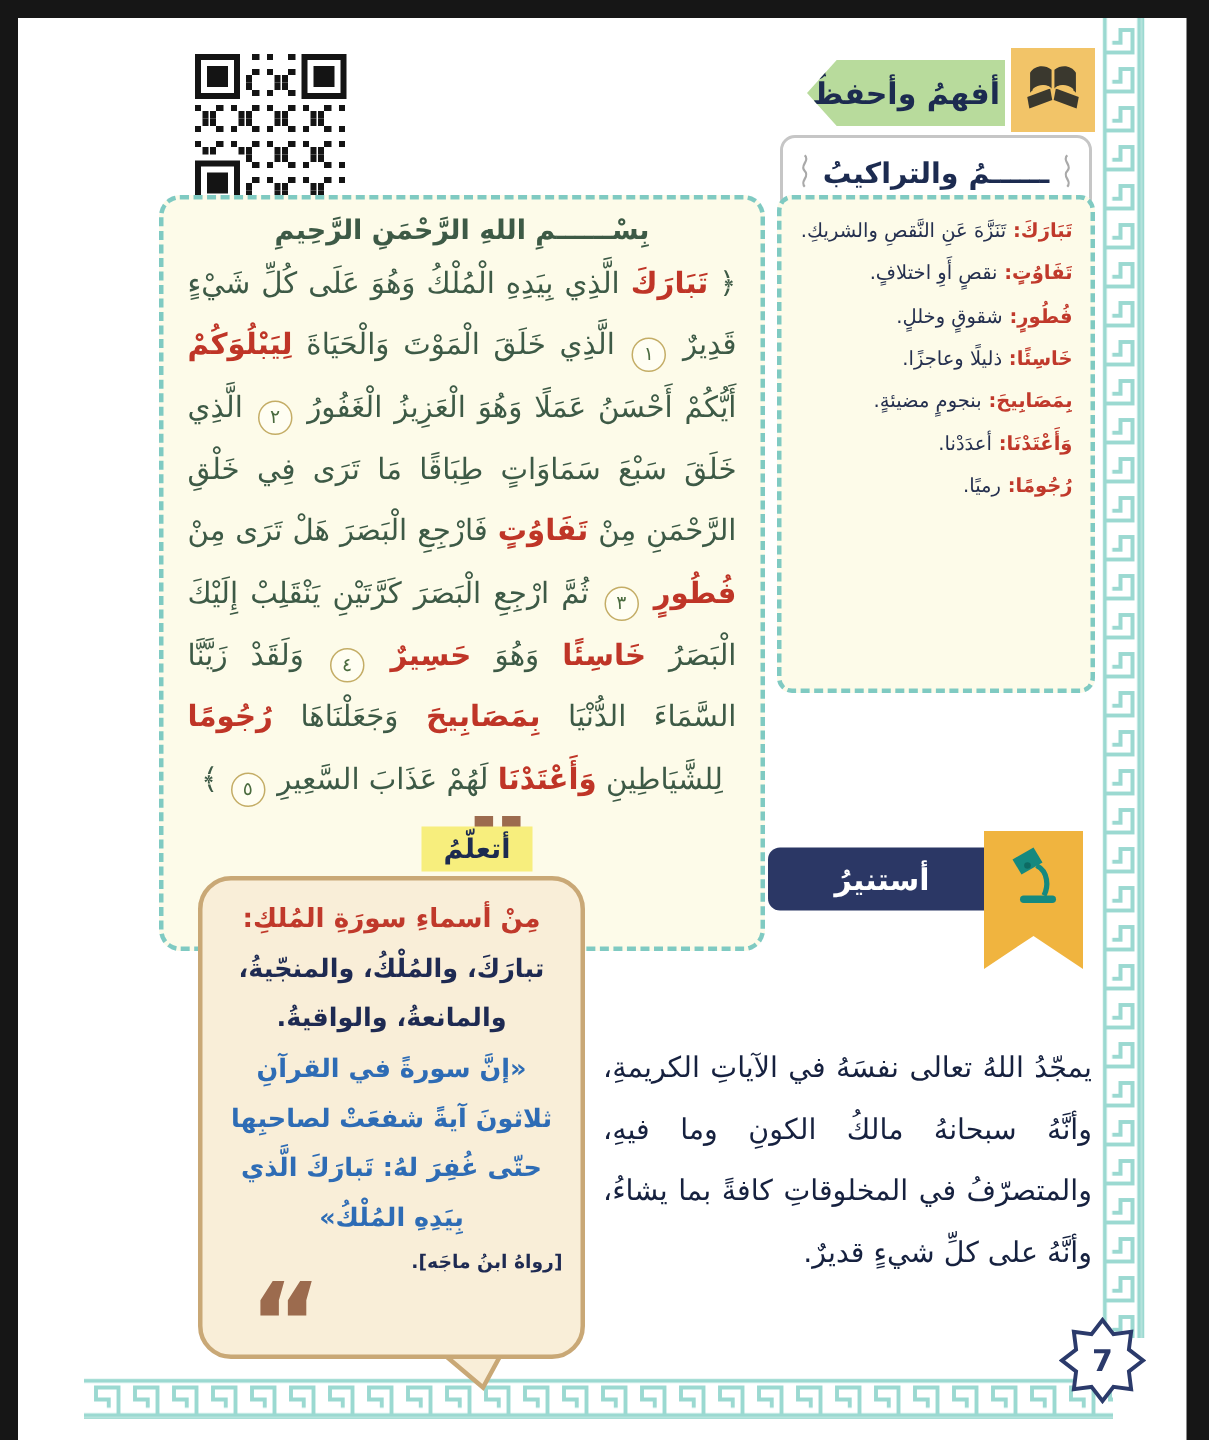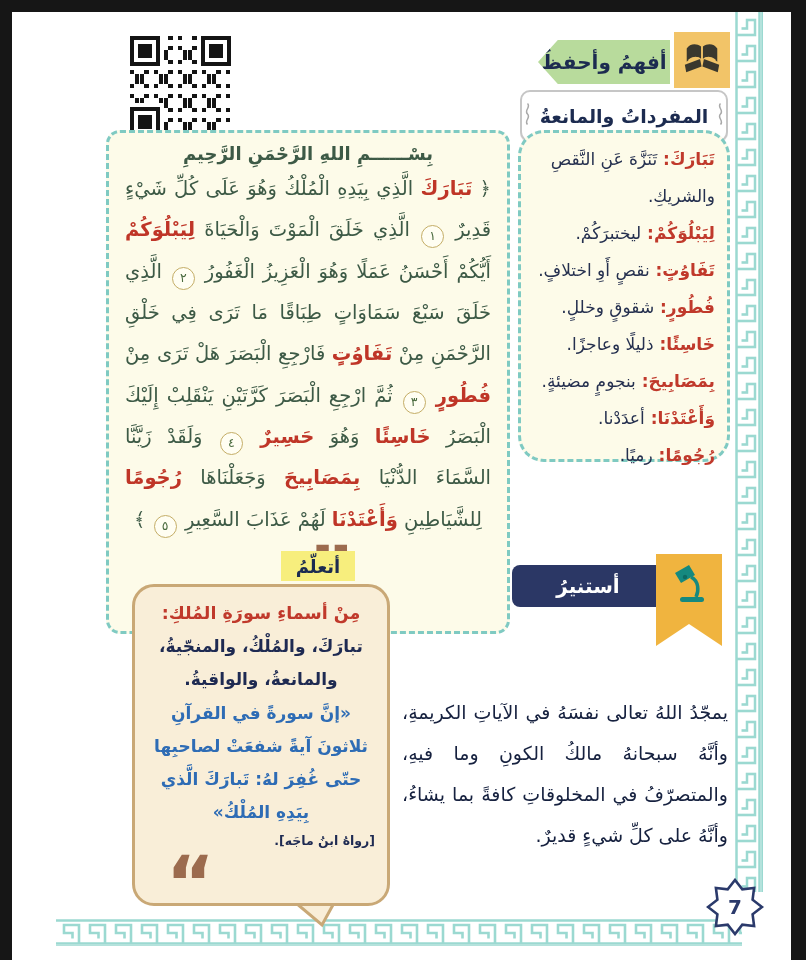--- a/index.html
+++ b/index.html
@@ -33,22 +33,22 @@
   .quran-box{position:absolute;left:106px;top:130px;width:404px;height:504px;box-sizing:border-box;
     background:#fdfbe9;border:3px dashed #7fcac2;border-radius:14px;padding:8px 16px;direction:rtl;}
   .bismillah{text-align:center;font-size:18px;font-weight:bold;color:#3d5a46;margin:2px 0 4px;}
   .verses{font-size:19.5px;line-height:2.12;color:#3d5a46;font-weight:500;
     text-align:justify;text-align-last:center;}
   .verses .hl{color:#bf3527;font-weight:bold;}
   .vmark{display:inline-block;width:21px;height:21px;line-height:19px;border:1.5px solid #c4ad66;
     border-radius:50%;font-size:12.5px;text-align:center;color:#4a6b3f;margin:0 2px;vertical-align:-4px;background:#fffef2;}
   
   .vocab-box{position:absolute;left:518px;top:130px;width:212px;height:332px;box-sizing:border-box;
-    background:#fdfbe9;border:3px dashed #7fcac2;border-radius:26px;padding:8px 12px;direction:rtl;
-    font-size:17px;line-height:2.18;}
+    background:#fdfbe9;border:3px dashed #7fcac2;border-radius:10px;padding:8px 12px;direction:rtl;
+    font-size:13px;line-height:2.18;}
   .vterm{color:#c0392b;font-weight:bold;}
   .vdef{color:#25304f;font-weight:500;}
   
   .quote{position:absolute;color:#9c6b4e;font-size:74px;line-height:0.85;font-weight:bold;z-index:3;}
   .q-top{left:306px;top:542px;}
   .q-bottom{left:166px;top:852px;}
   .learn-label{position:absolute;left:281px;top:551px;width:74px;height:30px;background:#f7ee7d;
     display:flex;align-items:center;justify-content:center;color:#1c2b50;font-weight:bold;font-size:18px;z-index:4;}
   .bubble{position:absolute;left:132px;top:584px;width:258px;height:322px;box-sizing:border-box;
     background:#f9eed8;border:3px solid #c9a876;border-radius:22px;padding:10px 12px 6px;direction:rtl;
@@ -228,37 +228,36 @@
       </svg>
     </span>
   </div>
 
   <div class="cartouche">
     <span>
       <svg viewBox="0 0 12 32" width="9" height="26">
           <path d="M6 2 C1 7 11 11 6 16 C1 21 11 25 6 30" stroke="#a9a9a9" stroke-width="2" fill="none"></path>
         </svg>
     </span>
-    <span>المفرداتُ والمانعةُ</span>
+    <span>ــــــمُ والتراكيبُ</span>
     <span>
       <svg viewBox="0 0 12 32" width="9" height="26">
           <path d="M6 2 C11 7 1 11 6 16 C11 21 1 25 6 30" stroke="#a9a9a9" stroke-width="2" fill="none"></path>
         </svg>
     </span>
   </div>
 
   <div class="quran-box">
     <div class="bismillah">بِسْــــــمِ اللهِ الرَّحْمَنِ الرَّحِيمِ</div>
     <div class="verses"><span>﴿ </span><span class="hl">تَبَارَكَ</span><span> الَّذِي بِيَدِهِ الْمُلْكُ وَهُوَ عَلَى كُلِّ شَيْءٍ قَدِيرٌ </span><span class="vmark">١</span><span> الَّذِي خَلَقَ الْمَوْتَ وَالْحَيَاةَ </span><span class="hl">لِيَبْلُوَكُمْ</span><span> أَيُّكُمْ أَحْسَنُ عَمَلًا وَهُوَ الْعَزِيزُ الْغَفُورُ </span><span class="vmark">٢</span><span> الَّذِي خَلَقَ سَبْعَ سَمَاوَاتٍ طِبَاقًا مَا تَرَى فِي خَلْقِ الرَّحْمَنِ مِنْ </span><span class="hl">تَفَاوُتٍ</span><span> فَارْجِعِ الْبَصَرَ هَلْ تَرَى مِنْ </span><span class="hl">فُطُورٍ</span><span> </span><span class="vmark">٣</span><span> ثُمَّ ارْجِعِ الْبَصَرَ كَرَّتَيْنِ يَنْقَلِبْ إِلَيْكَ الْبَصَرُ </span><span class="hl">خَاسِئًا</span><span> وَهُوَ </span><span class="hl">حَسِيرٌ</span><span> </span><span class="vmark">٤</span><span> وَلَقَدْ زَيَّنَّا السَّمَاءَ الدُّنْيَا </span><span class="hl">بِمَصَابِيحَ</span><span> وَجَعَلْنَاهَا </span><span class="hl">رُجُومًا</span><span> لِلشَّيَاطِينِ </span><span class="hl">وَأَعْتَدْنَا</span><span> لَهُمْ عَذَابَ السَّعِيرِ </span><span class="vmark">٥</span><span> ﴾</span></div>
   </div>
 
   <div class="vocab-box">
     <div>
         <div><span class="vterm">تَبَارَكَ: </span><span class="vdef">تَنَزَّهَ عَنِ النَّقصِ والشريكِ.</span></div>
-        <div><span class="vterm">لِيَبْلُوَكُمْ: </span><span class="vdef">ليختبرَكُمْ.</span></div>
         <div><span class="vterm">تَفَاوُتٍ: </span><span class="vdef">نقصٍ أَوِ اختلافٍ.</span></div>
         <div><span class="vterm">فُطُورٍ: </span><span class="vdef">شقوقٍ وخللٍ.</span></div>
         <div><span class="vterm">خَاسِئًا: </span><span class="vdef">ذليلًا وعاجزًا.</span></div>
         <div><span class="vterm">بِمَصَابِيحَ: </span><span class="vdef">بنجومٍ مضيئةٍ.</span></div>
         <div><span class="vterm">وَأَعْتَدْنَا: </span><span class="vdef">أعدَدْنا.</span></div>
         <div><span class="vterm">رُجُومًا: </span><span class="vdef">رميًا.</span></div>
       </div>
   </div>
 
   <div class="quote q-top">”</div>

